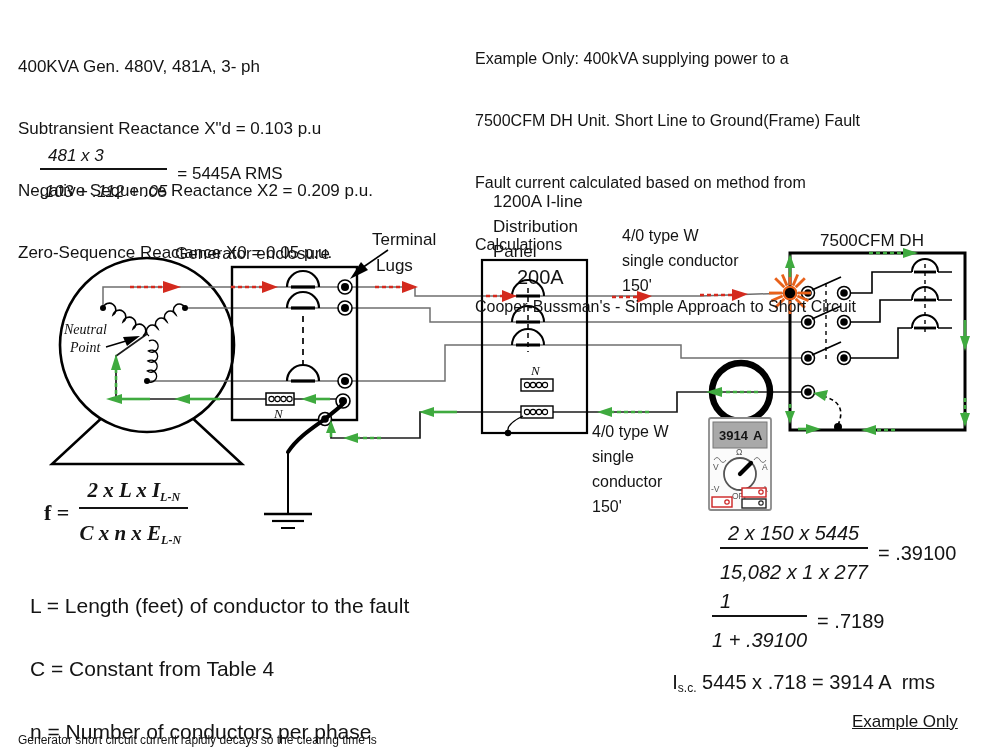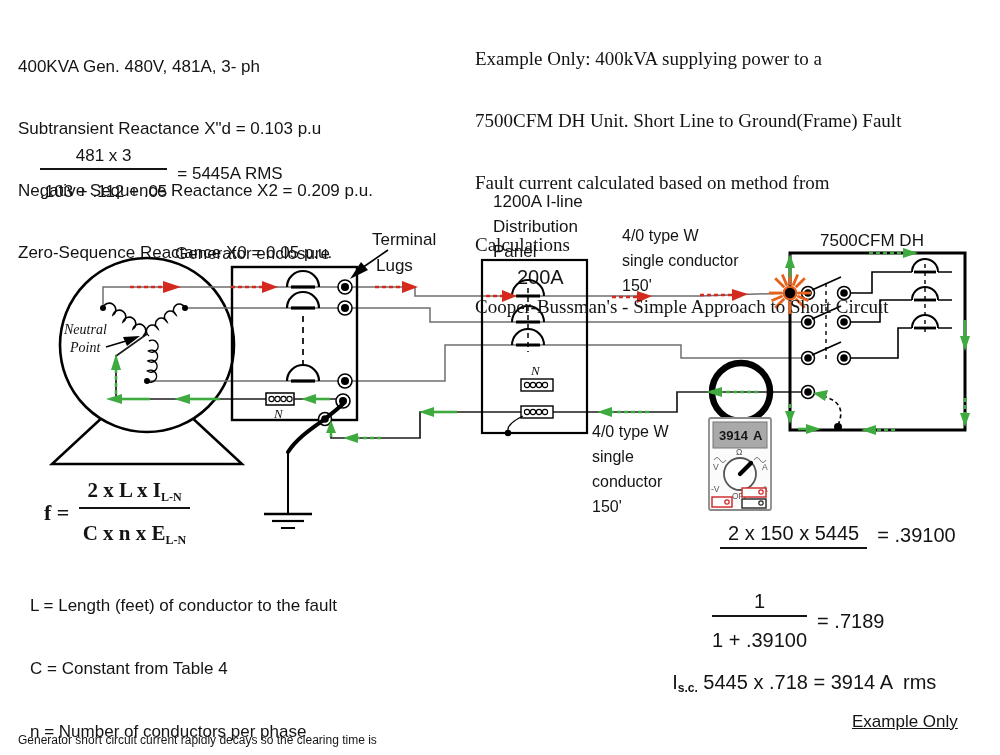--- a/index.html
+++ b/index.html
@@ -1,31 +1,31 @@
 <!DOCTYPE html>
 <html><head>
 <meta charset="utf-8">
 <style>
   html,body{margin:0;padding:0;background:#fff;}
   #stage{position:relative;width:1000px;height:755px;background:#fff;overflow:hidden;
          font-family:"Liberation Sans",sans-serif;color:#141414;}
   .tblock{position:absolute;white-space:pre;}
   .lines17 div{font-size:17px;line-height:26px;}
-  .lines19 div{font-size:19px;line-height:26px;font-family:Liberation Serif, serif;}
-  .lines17d div{font-size:17px;line-height:27px;}
+  .lines19 div{font-size:16px;line-height:26px;}
+  .lines17d div{font-size:21px;line-height:27px;}
   .fracrow{position:absolute;display:flex;align-items:center;gap:10px;}
-  .frac{display:inline-block;text-align:center;}
+  .frac{display:inline-block;font-style:italic;}
   .frac .num{padding:0 8px 2px 8px;border-bottom:2px solid #141414;}
   .frac .den{padding-top:12px;}
   .f17{font-size:17px;}
   .f20{font-size:20px;}
   .serif-bold{font-family:"Liberation Serif",serif;font-weight:bold;}
   .formula-frac .num,.formula-frac .den{font-size:21px;}
   .sub{font-size:12px;vertical-align:-4px;font-weight:bold;}
-  .subsc{font-size:12px;vertical-align:-3px;font-weight:bold;}
+  .subsc{font-size:12px;vertical-align:-3px;}
   .underl{text-decoration:underline;text-align:center;}
   
   .t17{font:17px "Liberation Sans",sans-serif;fill:#141414;}
   .t16{font:16px "Liberation Sans",sans-serif;fill:#141414;}
   .t20{font:20px "Liberation Sans",sans-serif;fill:#141414;}
   .tn{font:italic 14px "Liberation Serif",serif;fill:#111;}
   .tnn{font:italic 13px "Liberation Serif",serif;fill:#111;}
   .tiny{font:8.5px "Liberation Sans",sans-serif;fill:#555;}
   .disp{font:bold 13px "Liberation Sans",sans-serif;fill:#161616;}
   .wire{stroke:#6f6f6f;stroke-width:1.5;fill:none;}
@@ -360,20 +360,21 @@
     <div>L = Length (feet) of conductor to the fault</div>
     <div>C = Constant from Table 4</div>
     <div>n = Number of conductors per phase</div>
     
     
   </div>
 
   <div class="fracrow" style="left:686px;top:522px;margin-left:34px;">
     <div class="frac f20">
       <div class="num">2 x 150 x 5445</div>
+      <div class="den">15,082 x 1 x 277</div>
     </div>
     <div class="f20">= .39100</div>
   </div>
 
   <div class="fracrow" style="left:712px;top:590px;">
     <div class="frac f20">
       <div class="num">1</div>
       <div class="den">1 + .39100</div>
     </div>
     <div class="f20">= .7189</div>

